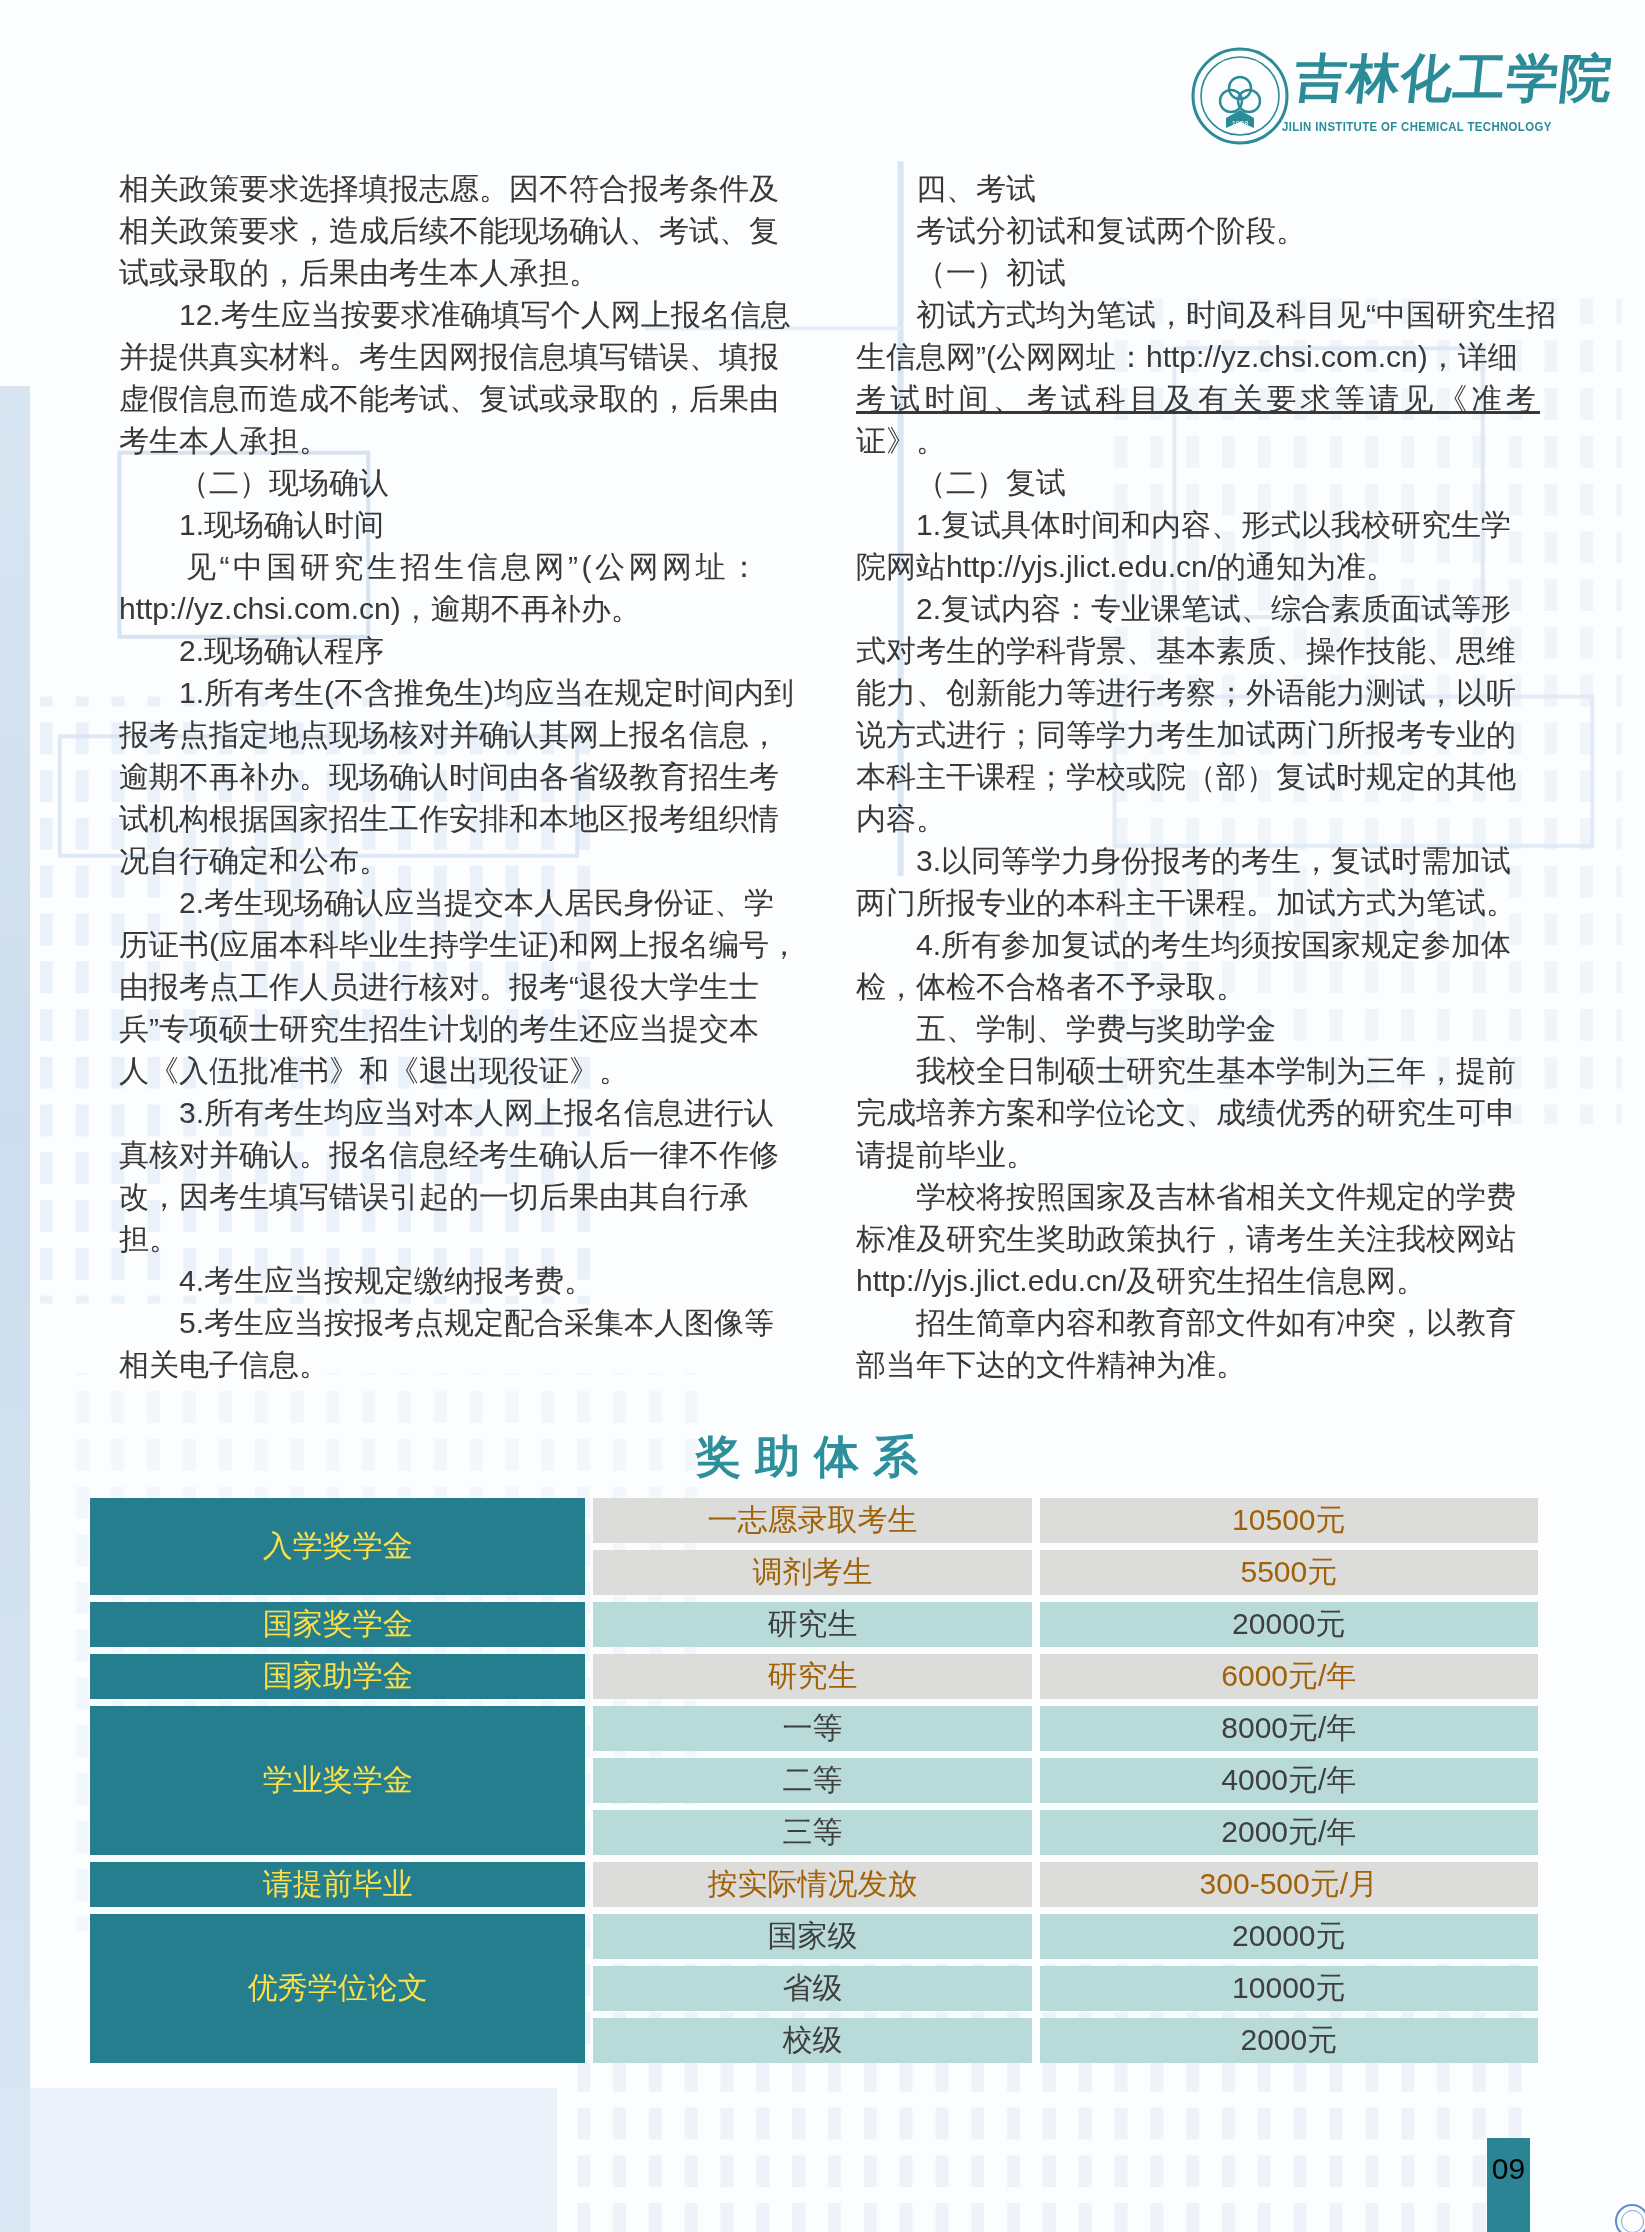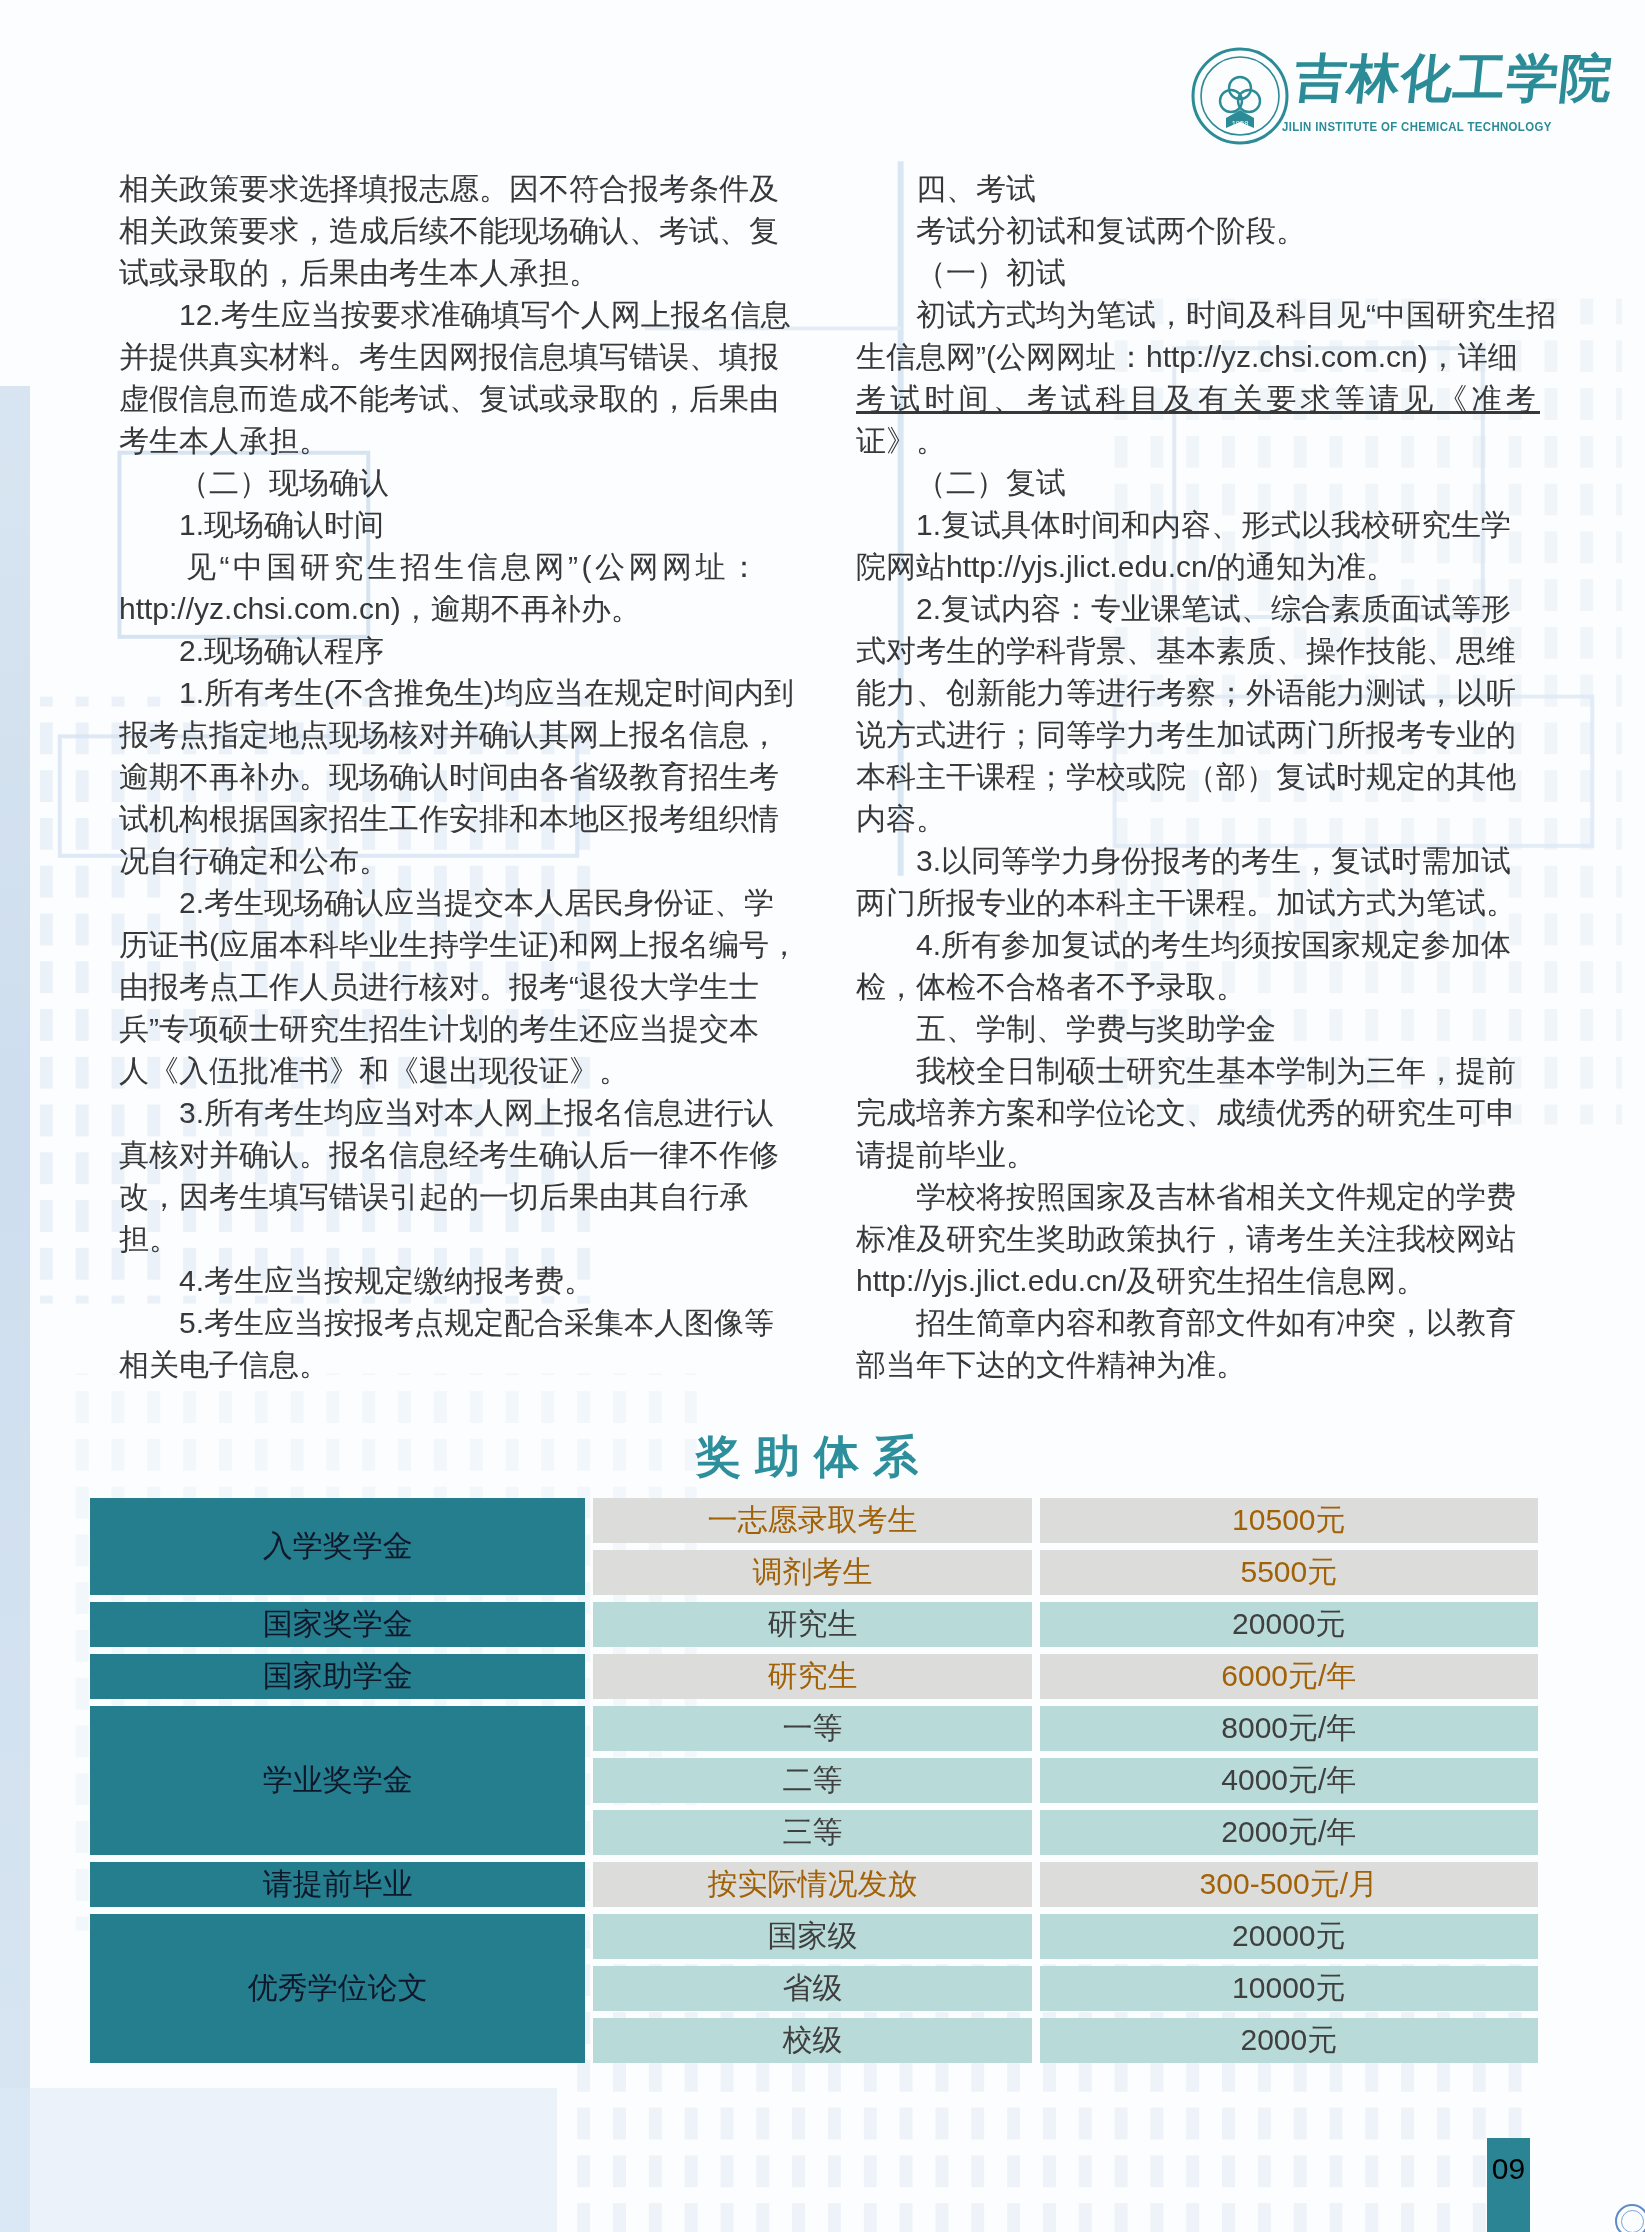--- a/index.html
+++ b/index.html
@@ -32,21 +32,21 @@
     font-size:12.4px; font-weight:bold; color:var(--brand); letter-spacing:0.4px;
     white-space:nowrap; transform:scaleX(.92); transform-origin:left center;}
   
   #section-title{position:absolute; left:90px; top:1427px; width:1448px; height:62px;
     text-align:center; font-size:45px; font-weight:bold; color:var(--title);
     letter-spacing:14px;}
   
   #tbl-wrap{position:absolute; left:82px; top:1491px; width:1464px;}
   #tbl{width:100%; border-collapse:separate; border-spacing:8px 7px; table-layout:fixed;}
   #tbl td{height:45px; text-align:center; vertical-align:middle; font-size:30px; padding:0;}
-  td.cat{background:var(--thead); color:#0f172a;}
+  td.cat{background:var(--thead); color:#fde047;}
   td.c-gray{background:var(--cgray); color:#a16207;margin-top:24px;}
   td.c-teal{background:var(--cteal); color:#3f3f3f;}
   
   #page-num{position:absolute; left:1487px; top:2138px; width:43px; height:95px;
     background:var(--pgbg); color:#000000; font-size:30px; text-align:center;
     line-height:62px;}
   
   #corner-emblem{position:absolute; left:1615px; top:2204px; width:34px; height:34px;
     border-radius:50%; border:2.5px solid #4d7ec2; box-sizing:border-box; opacity:.9;}
   #corner-emblem .inner{position:absolute; left:4px; top:4px; width:21px; height:21px;

